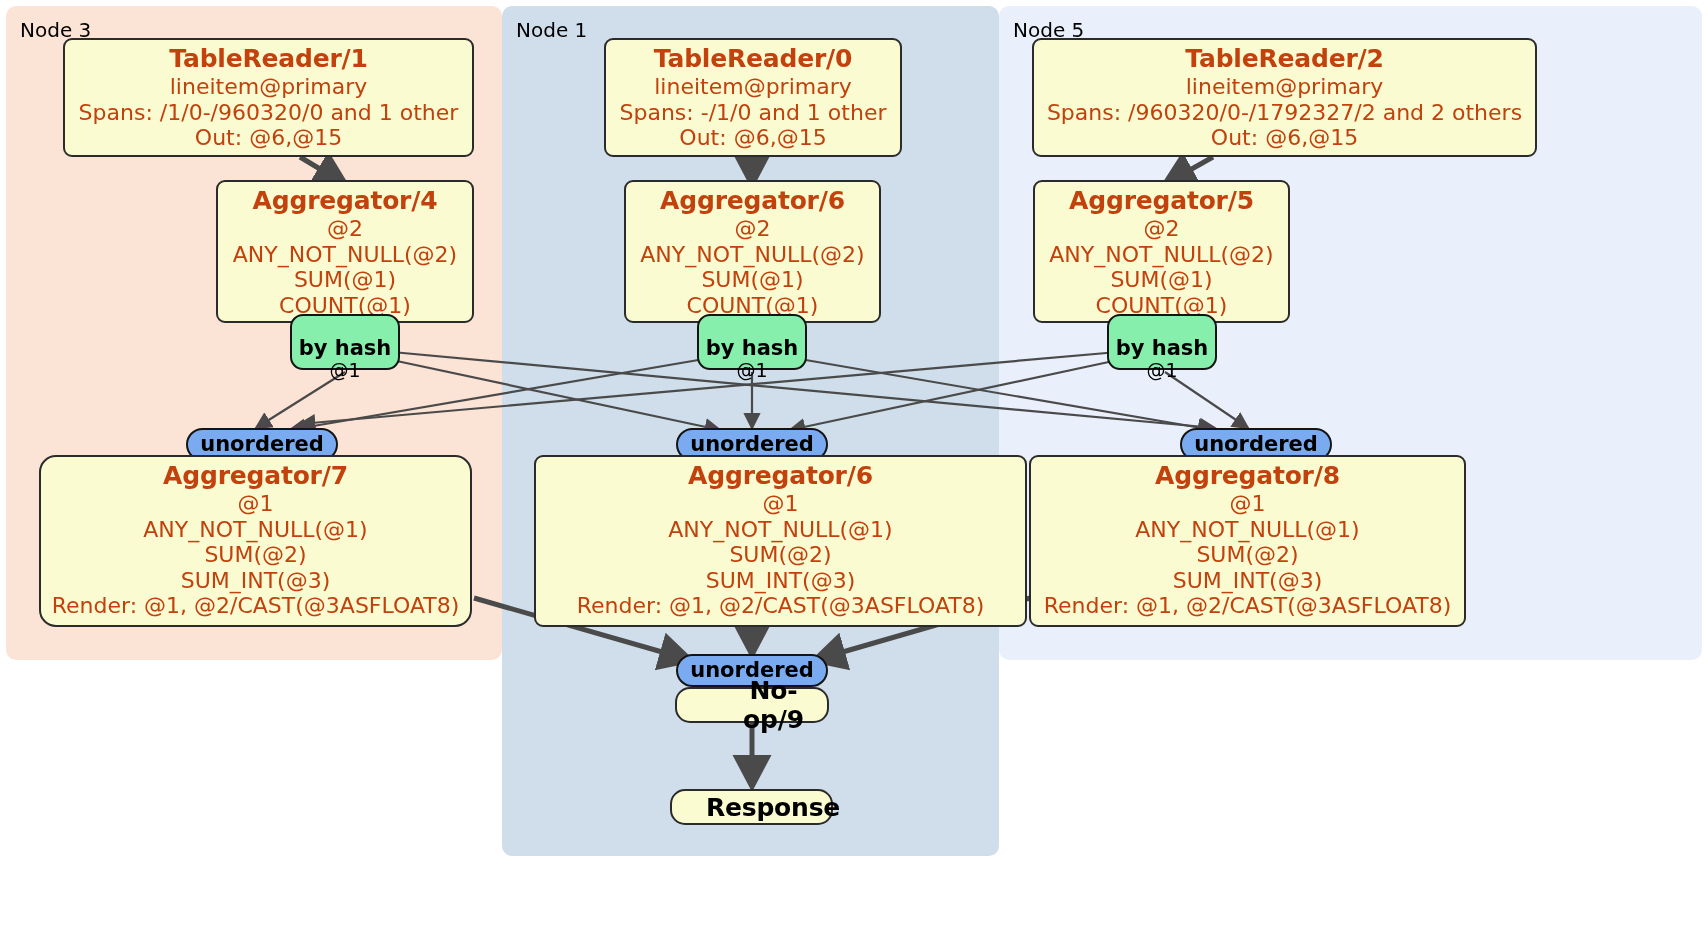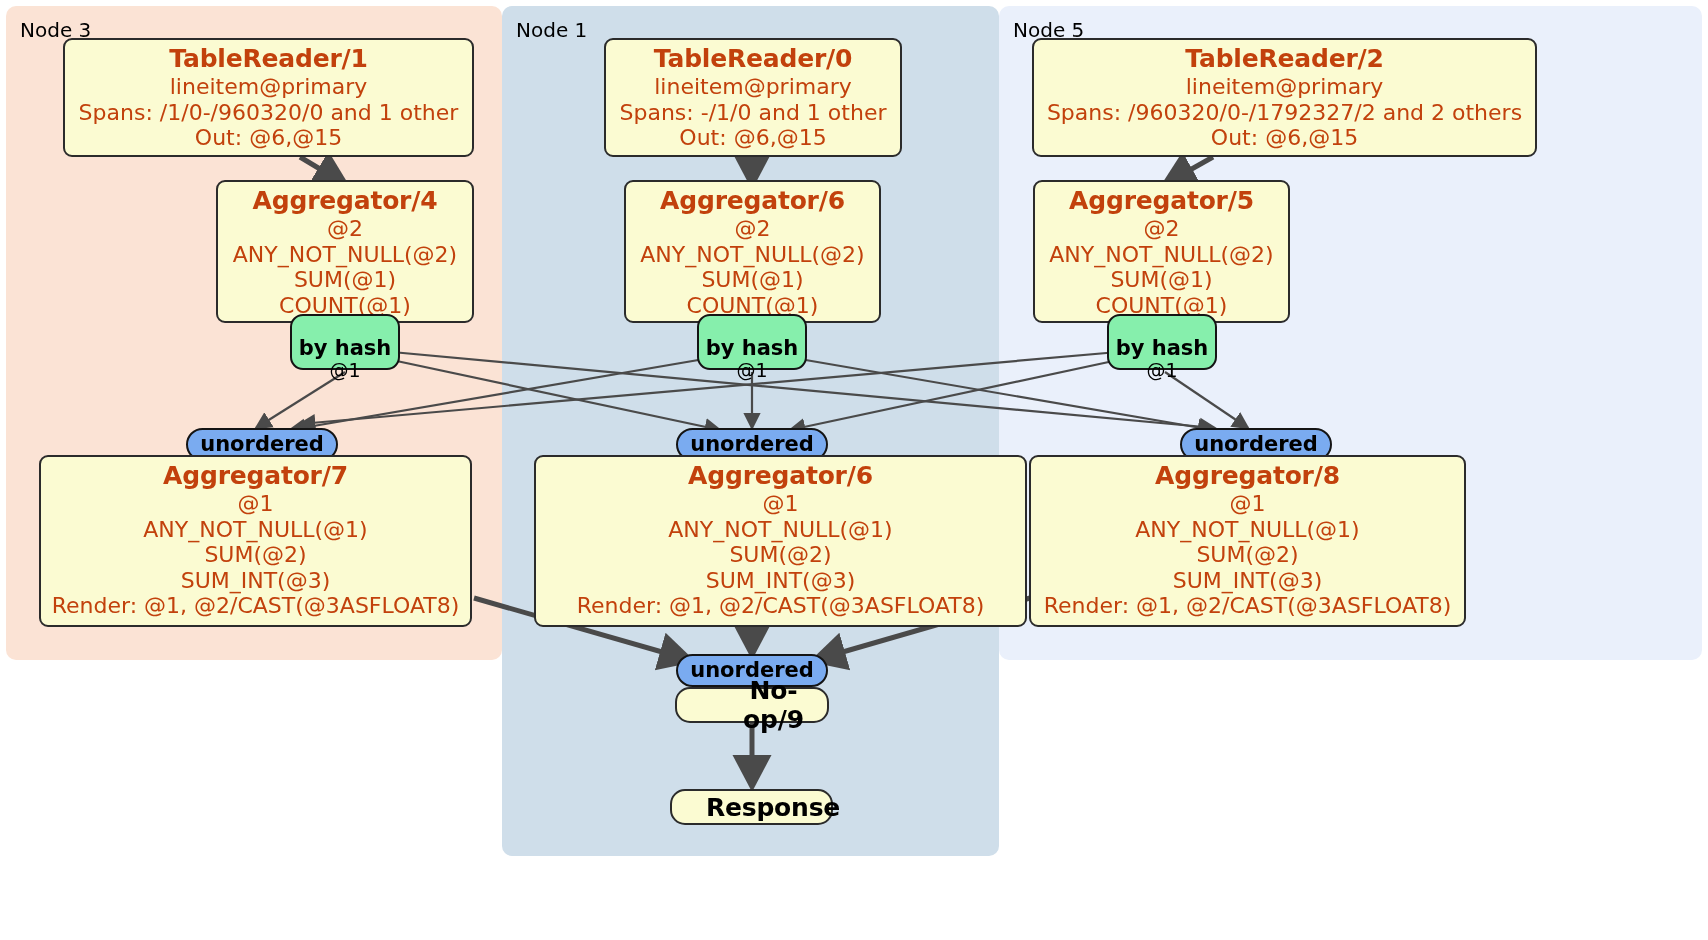--- a/index.html
+++ b/index.html
@@ -238,21 +238,21 @@
   </div>
 
   <div class="pill pill-unordered" style="left:676px; top:428px; width:152px; height:33px;">
     <span class="pill-title">unordered</span>
   </div>
 
   <div class="pill pill-unordered" style="left:1180px; top:428px; width:152px; height:33px;">
     <span class="pill-title">unordered</span>
   </div>
 
-  <div class="proc-box" style="left:39px; top:455px; width:433px; height:172px;">
+  <div class="proc-box" style="left:39px; top:455px; width:433px; height:172px;border-radius:17px;">
     <span class="proc-title">Aggregator/7</span>
     <span class="proc-line">@1</span>
     <span class="proc-line">ANY_NOT_NULL(@1)</span>
     <span class="proc-line">SUM(@2)</span>
     <span class="proc-line">SUM_INT(@3)</span>
     <span class="proc-line">Render: @1, @2/CAST(@3ASFLOAT8)</span>
   </div>
 
   <div class="proc-box" style="left:534px; top:455px; width:493px; height:172px;">
     <span class="proc-title">Aggregator/6</span>

